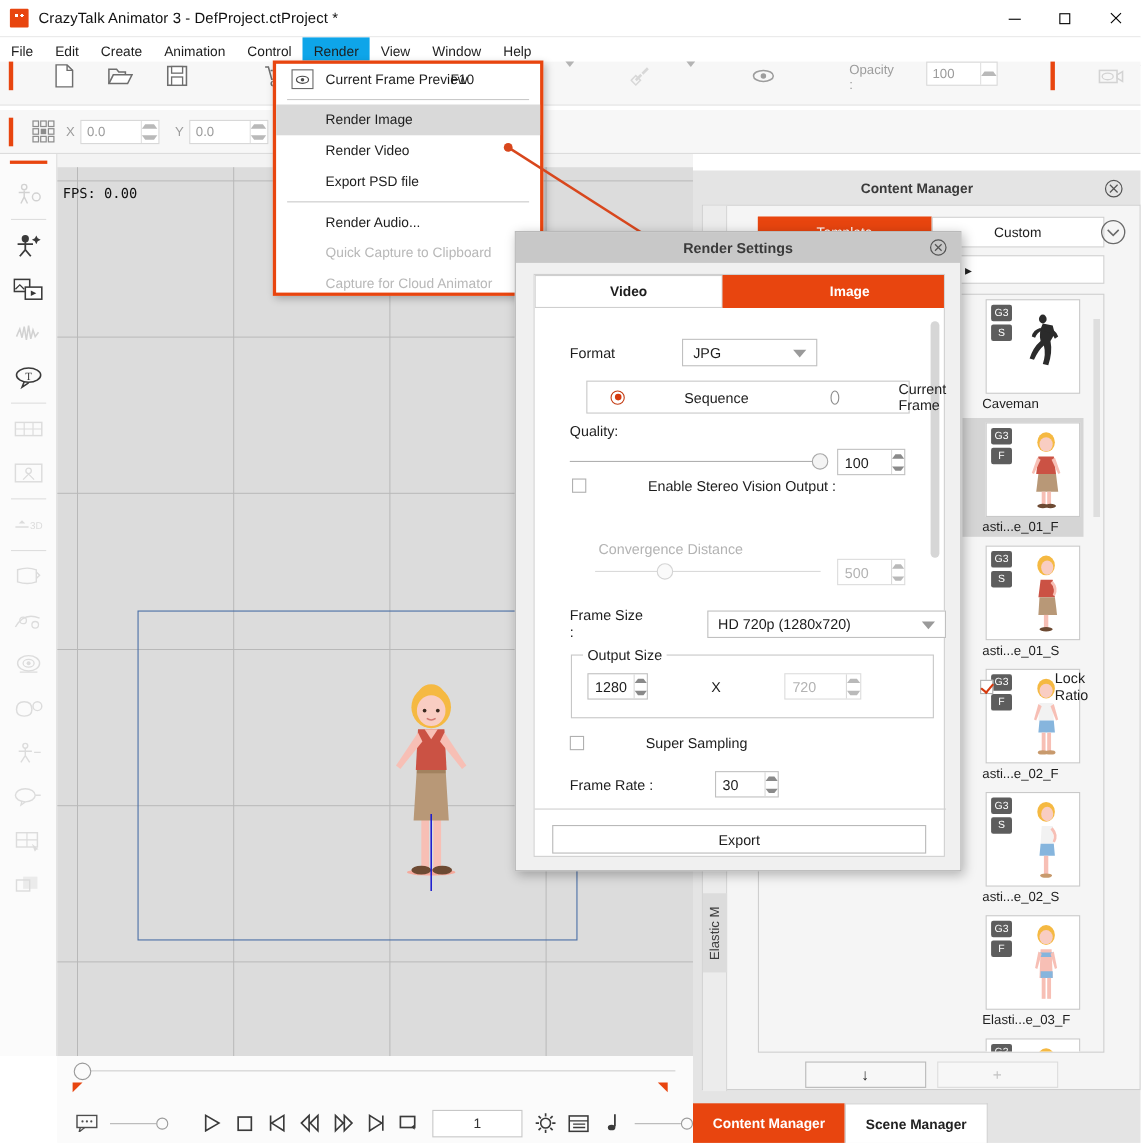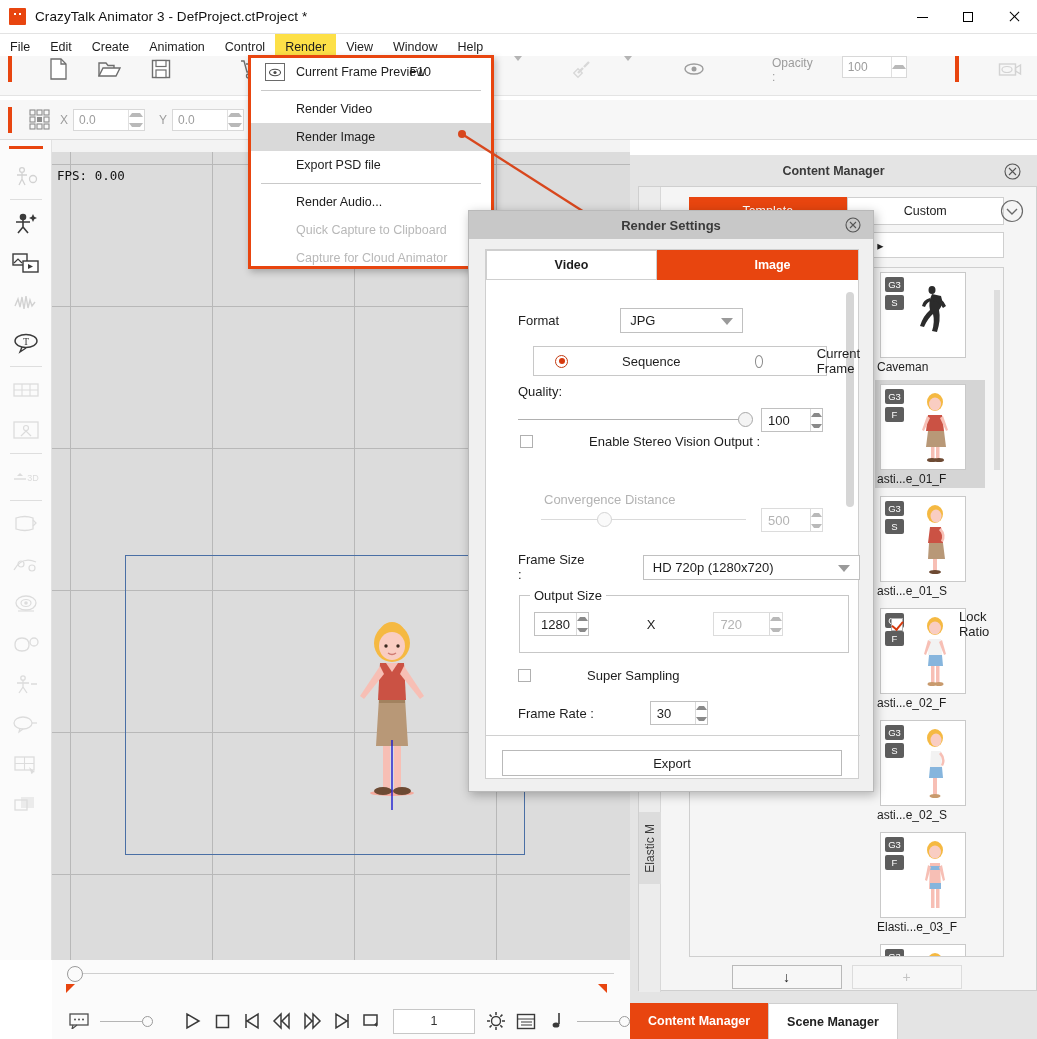--- a/index.html
+++ b/index.html
@@ -35,21 +35,21 @@
   .wb-x{ position:relative; width:12px;height:12px;}
   .wb-x:before,.wb-x:after{content:"";position:absolute;left:0;top:5px;width:13px;height:1px;background:#000;}
   .wb-x:before{transform:rotate(45deg);} .wb-x:after{transform:rotate(-45deg);}
 
   
   #menubar{
     position:absolute; left:0; top:34px; width:1037px; height:26px;
     background:#fff; display:flex; align-items:center; border-bottom:1px solid #e0e0e0;
   }
   .menu-item{ padding:0 10px; height:26px; line-height:26px; font-size:12.5px; color:#1d1d1d;}
-  .menu-item.active{ background:#fde047; }
+  .menu-item.active{ background:#0ea5e9; }
 
   
   #toolbar1{
     position:absolute; left:0; top:56px; width:1037px; height:40px;
     background:#f7f7f7; border-bottom:1px solid #e4e4e4;
     display:flex; align-items:flex-start;gap:24px;
   }
   #toolbar2{
     position:absolute; left:0; top:100px; width:1037px; height:40px;
     background:#f7f7f7; border-bottom:1px solid #dcdcdc;
@@ -131,21 +131,21 @@
   .cm-tab{ flex:1; border:1px solid #cfcfcf; display:flex;align-items:center;justify-content:center;
       font-size:12.5px; background:#fff; }
   .cm-tab.sel{ background:#e8450f;color:#fff;border-color:#e8450f;}
   #cm-collapse{ position:absolute; right:12px; top:12px;}
   #breadcrumb{ position:absolute;left:100px;top:45px;width:265px;height:26px;
       border:1px solid #cfcfcf;background:#fff;display:flex;align-items:center;padding-left:8px;
       font-size:12.5px;color:#222; gap:4px;}
   #thumbpane{ position:absolute; left:50px; top:80px; width:315px; height:690px;
       background:#f5f5f5; border:1px solid #cfcfcf; overflow:hidden;}
   #thumbcol{ position:absolute; right:8px; top:0; width:120px;}
-  .thumb-cell{ width:110px; padding:4px 0 2px 0; margin-bottom:4px;}
+  .thumb-cell{ width:110px; padding:4px 0 2px 16px; margin-bottom:4px;}
   .thumb-cell.sel{ background:#d5d5d5;}
   .thumb-box{ width:86px;height:86px;border:1px solid #c9c9c9;background:#fff;position:relative;margin-left:5px;}
   .badge{ position:absolute; left:4px; width:19px;height:15px;background:#5d5d5d;color:#fff;
       font-size:9.5px;display:flex;align-items:center;justify-content:center; border-radius:2px;}
   .badge.b1{ top:4px;} .badge.b2{ top:22px;}
   .thumb-label{ font-size:12px; color:#1d1d1d; margin-top:2px; text-align:left; padding-left:2px; white-space:nowrap;}
   #thumb-scroll{ position:absolute; right:3px; top:22px; width:6px; height:180px; background:#dedede;}
   #cm-btnrow{ position:absolute; left:50px; top:778px; width:315px; height:26px; display:flex; gap:10px; justify-content:center;}
   .cm-btn{ width:110px;height:24px;border:1px solid #b9b9b9;background:#f7f7f7;display:flex;
       align-items:center;justify-content:center;font-size:14px;color:#222;}
@@ -870,25 +870,25 @@
     <span class="rm-eye">
       <svg width="14" height="11" viewBox="0 0 14 11">
           <ellipse cx="7" cy="5.5" rx="5.5" ry="3.2" fill="none" stroke="#4a4a4a" stroke-width="1.1"></ellipse>
           <circle cx="7" cy="5.5" r="1.6" fill="#4a4a4a"></circle>
         </svg>
     </span>
     <span class="rm-label">Current Frame Preview</span>
     <span class="rm-key">F10</span>
   </div>
   <div class="rm-sep"></div>
+  <div class="rm-item hl">
+    <span class="rm-label">Render Image</span>
+  </div>
   <div class="rm-item">
     <span class="rm-label">Render Video</span>
-  </div>
-  <div class="rm-item hl">
-    <span class="rm-label">Render Image</span>
   </div>
   <div class="rm-item">
     <span class="rm-label">Export PSD file</span>
   </div>
   <div class="rm-sep"></div>
   <div class="rm-item">
     <span class="rm-label">Render Audio...</span>
   </div>
   <div class="rm-item dis">
     <span class="rm-label">Quick Capture to Clipboard</span>

